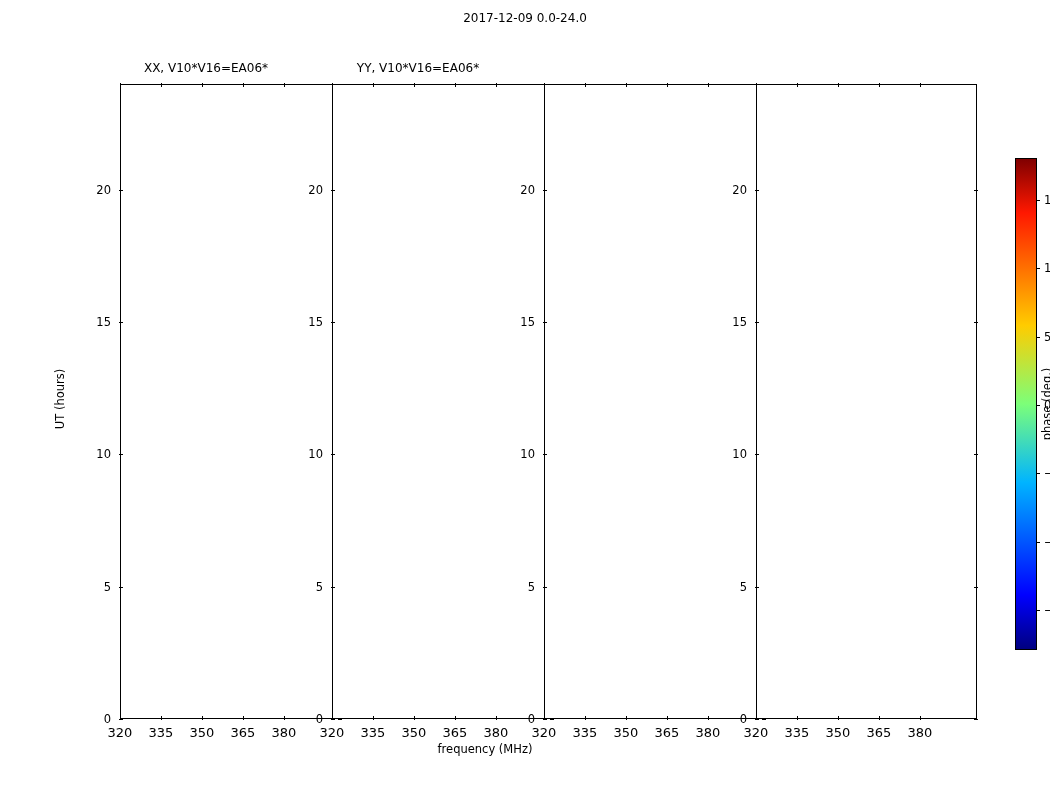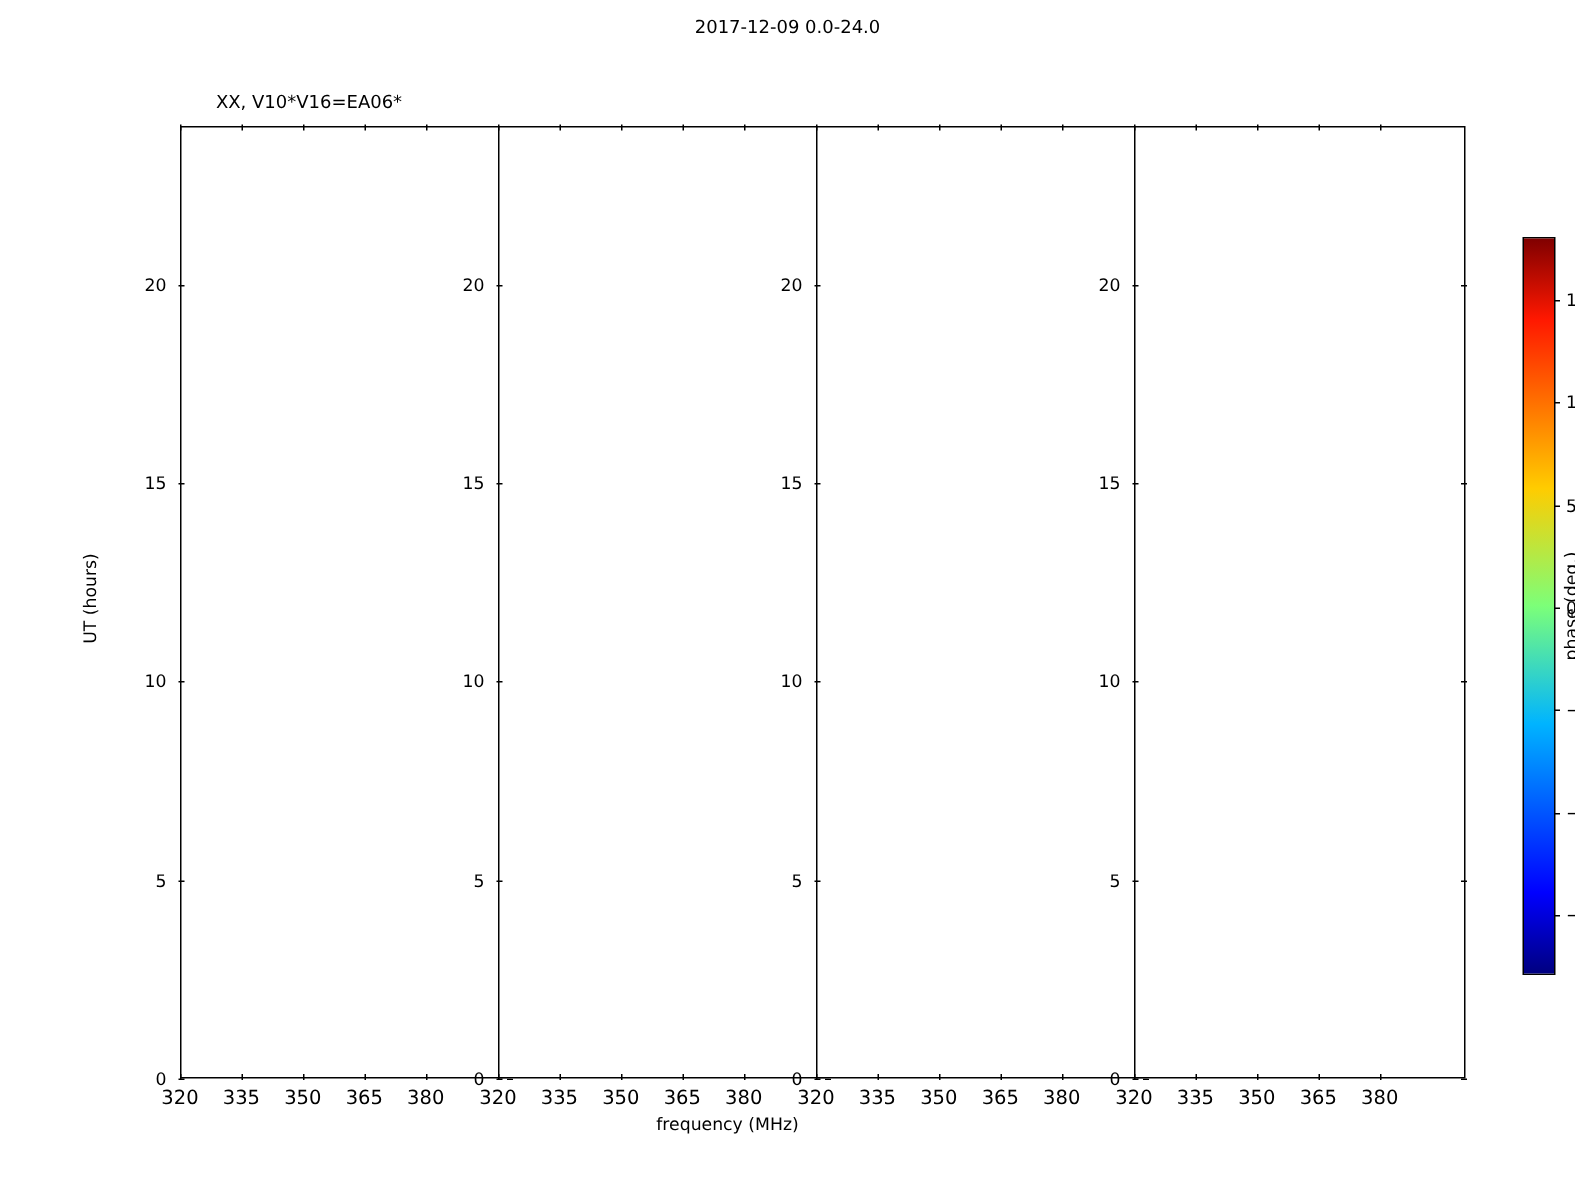--- a/index.html
+++ b/index.html
@@ -200,20 +200,21 @@
       <div class="yticklabel" style="top: 370.417px;">10</div>
       <div class="ytick" style="top: 238.125px;"></div>
       <div class="ytick-right" style="top: 238.125px;"></div>
       <div class="yticklabel" style="top: 238.125px;">15</div>
       <div class="ytick" style="top: 105.833px;"></div>
       <div class="ytick-right" style="top: 105.833px;"></div>
       <div class="yticklabel" style="top: 105.833px;">20</div>
     </div>
 
   <div class="panel" id="panel-1" style="left:332px;">
+    <div class="panel-title">YY, V10*V16=EA06*</div>
     <div class="panel-frame"></div>
   <div class="xtick" style="left: 0px;"></div>
       <div class="xtick-top" style="left: 0px;"></div>
       <div class="xticklabel" style="left: 0px;">320</div>
       <div class="xtick" style="left: 40.9524px;"></div>
       <div class="xtick-top" style="left: 40.9524px;"></div>
       <div class="xticklabel" style="left: 40.9524px;">335</div>
       <div class="xtick" style="left: 81.9048px;"></div>
       <div class="xtick-top" style="left: 81.9048px;"></div>
       <div class="xticklabel" style="left: 81.9048px;">350</div>

